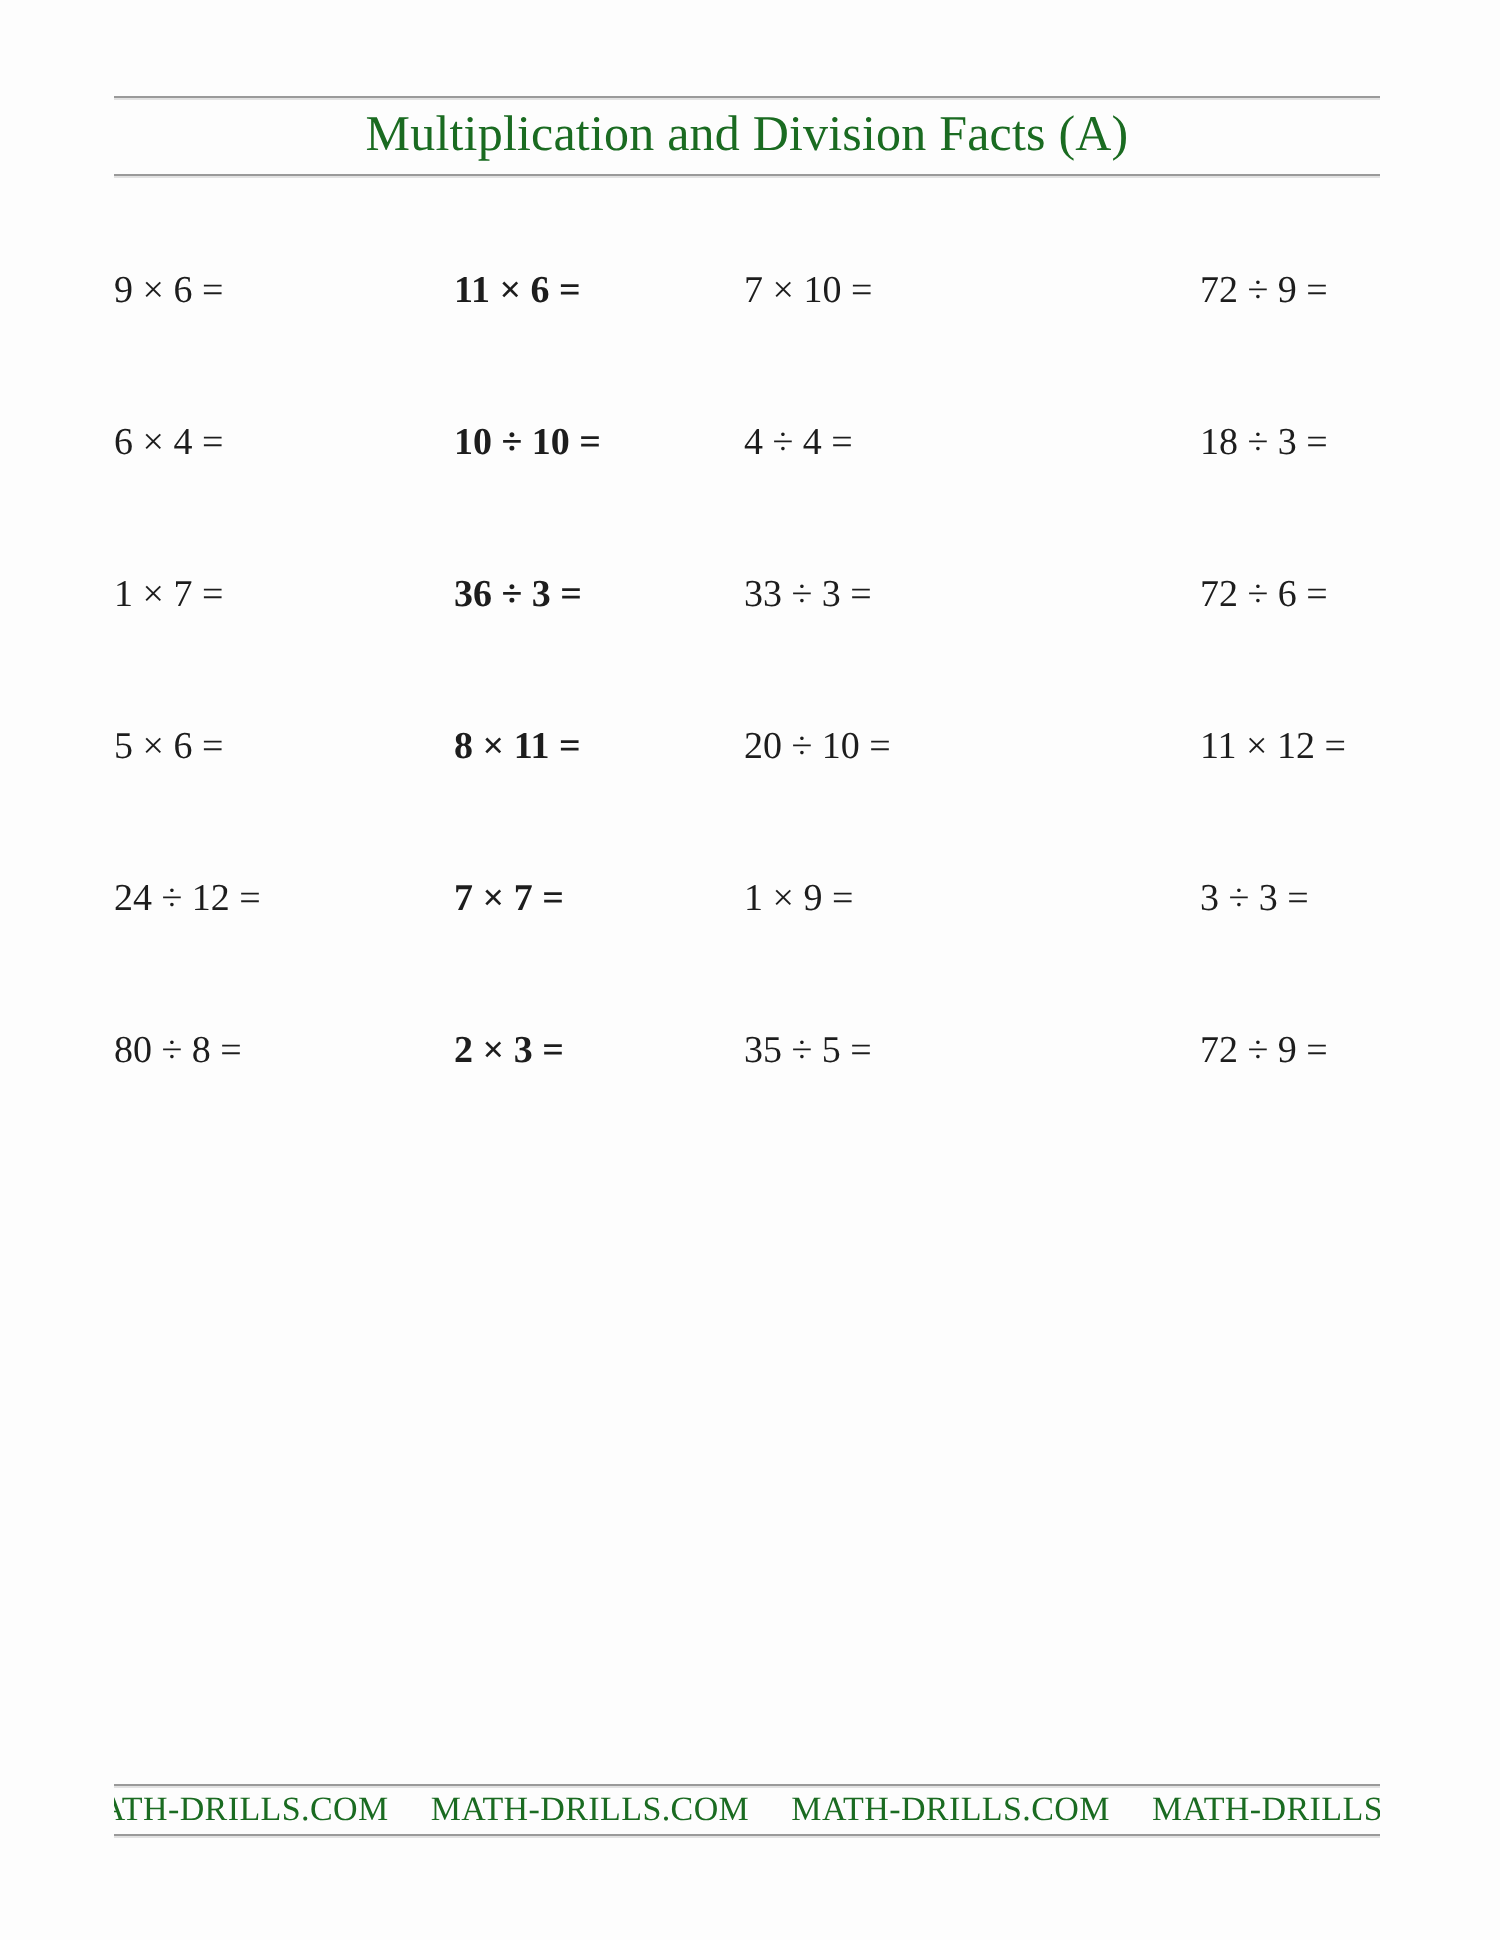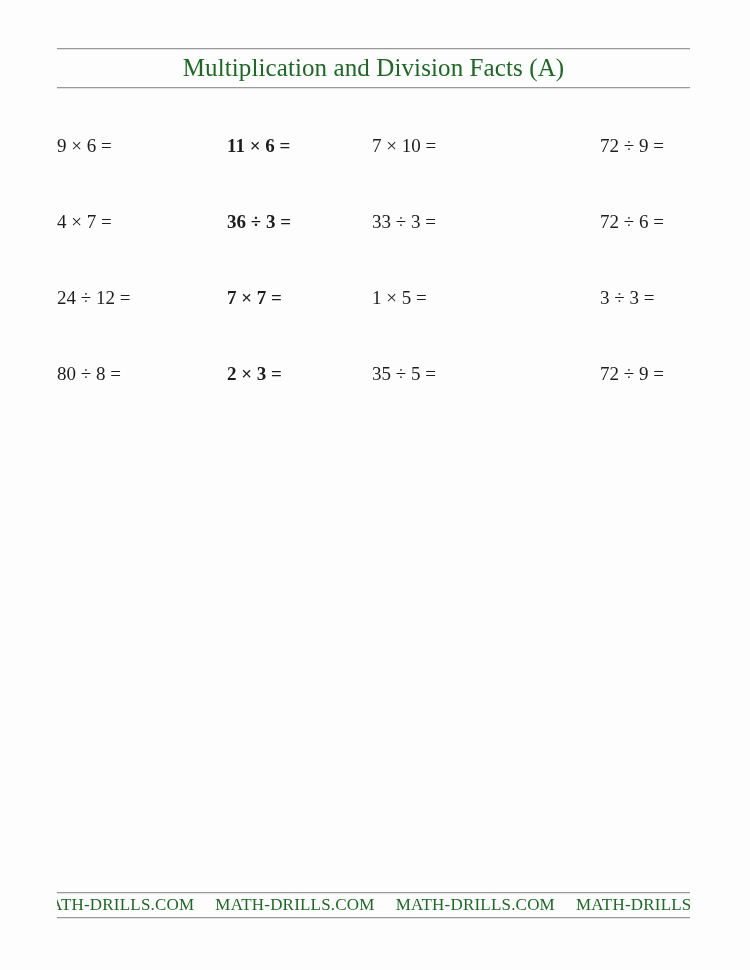--- a/index.html
+++ b/index.html
@@ -110,29 +110,41 @@
   </div>
 
   <div class="grid" id="problem-grid">
       <div class="prow">
         <div class="cell c0">9 × 6 =</div>
         <div class="cell c1">11 × 6 =</div>
         <div class="cell c2">7 × 10 =</div>
         <div class="cell c3">72 ÷ 9 =</div>
       </div>
       <div class="prow">
-        <div class="cell c0">4 × 7 =</div>
+        <div class="cell c0">6 × 4 =</div>
+        <div class="cell c1">10 ÷ 10 =</div>
+        <div class="cell c2">4 ÷ 4 =</div>
+        <div class="cell c3">18 ÷ 3 =</div>
+      </div>
+      <div class="prow">
+        <div class="cell c0">1 × 7 =</div>
         <div class="cell c1">36 ÷ 3 =</div>
         <div class="cell c2">33 ÷ 3 =</div>
         <div class="cell c3">72 ÷ 6 =</div>
       </div>
       <div class="prow">
+        <div class="cell c0">5 × 6 =</div>
+        <div class="cell c1">8 × 11 =</div>
+        <div class="cell c2">20 ÷ 10 =</div>
+        <div class="cell c3">11 × 12 =</div>
+      </div>
+      <div class="prow">
         <div class="cell c0">24 ÷ 12 =</div>
         <div class="cell c1">7 × 7 =</div>
-        <div class="cell c2">1 × 5 =</div>
+        <div class="cell c2">1 × 9 =</div>
         <div class="cell c3">3 ÷ 3 =</div>
       </div>
       <div class="prow">
         <div class="cell c0">80 ÷ 8 =</div>
         <div class="cell c1">2 × 3 =</div>
         <div class="cell c2">35 ÷ 5 =</div>
         <div class="cell c3">72 ÷ 9 =</div>
       </div>
     </div>
 

